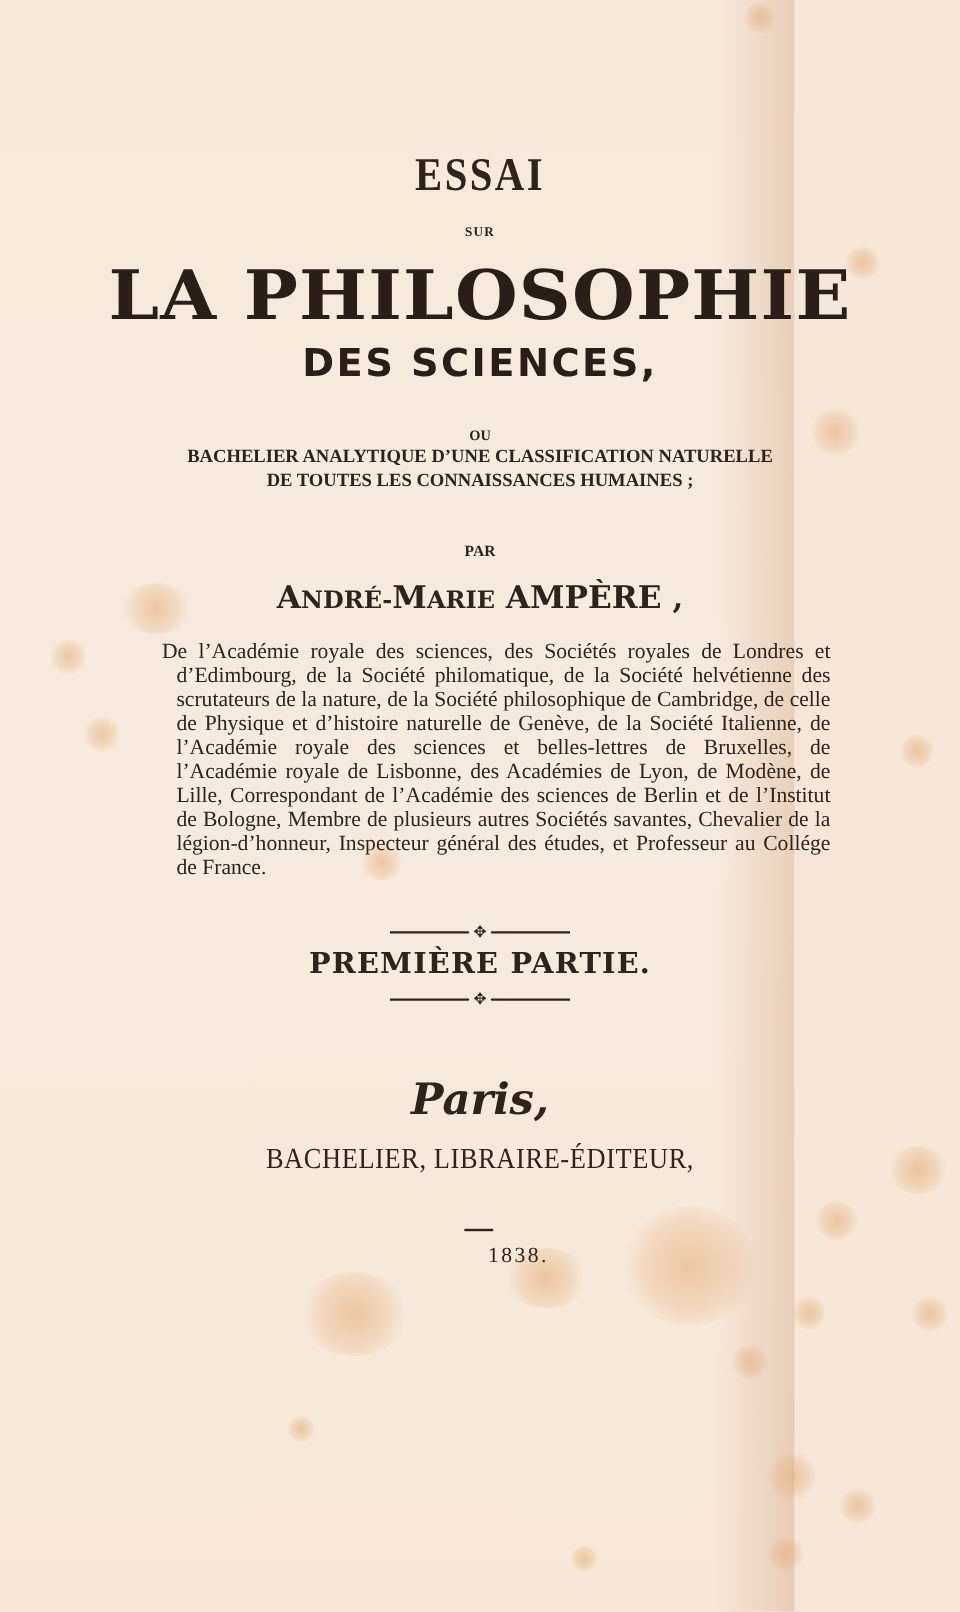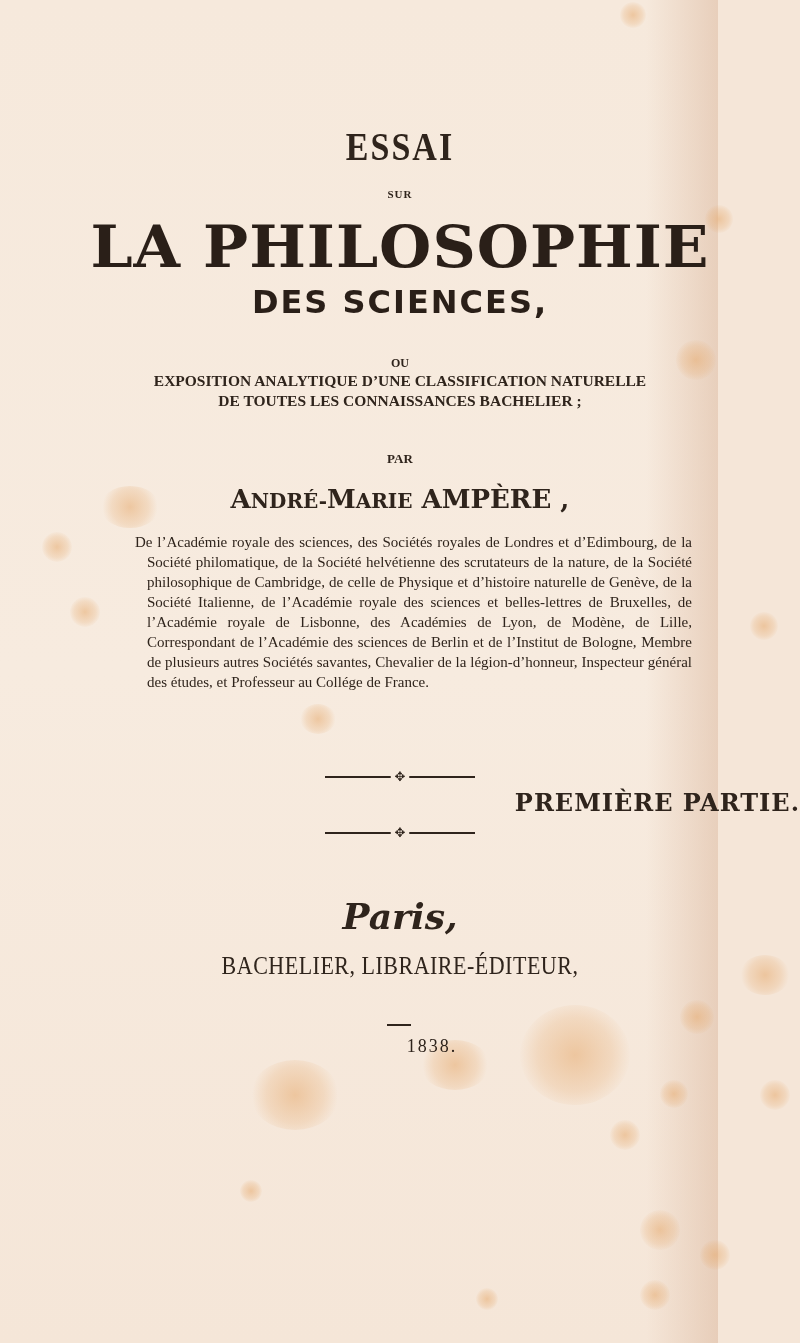--- a/index.html
+++ b/index.html
@@ -3,48 +3,48 @@
   <meta charset="utf-8">
   <style>
     html, body { margin: 0; padding: 0; }
     body {
       width: 800px; height: 1343px; overflow: hidden; position: relative;
       background: #f5e6d8;
       font-family: "Liberation Serif", "DejaVu Serif", serif;
       color: #2f241c;
     }
     .page {
-      position: absolute; left: 0; top: 0; width: 718px; height: 1343px;
+      position: absolute; left: 0; top: 0; width: 662px; height: 1343px;
       background:
         linear-gradient(90deg, rgba(230,200,175,0.0) 0%, rgba(230,200,175,0) 90%, rgba(220,185,160,0.55) 100%),
         linear-gradient(180deg, #f6e9dc 0%, #f7ebdf 50%, #f5e6d8 100%);
     }
     .spot { position: absolute; border-radius: 50%; background: radial-gradient(circle, rgba(230,170,110,0.55) 0%, rgba(230,170,110,0.25) 50%, rgba(230,170,110,0) 75%); }
     .center { position: absolute; left: 0; width: 800px; text-align: center; }
     .essai { top: 128px; font-size: 34px; font-weight: bold; letter-spacing: 2px; transform: scaleY(1.15); }
     .sur { top: 188px; font-size: 11px; font-weight: bold; letter-spacing: 1px; }
     .title-main { top: 212px; font-size: 60px; font-weight: 900; font-family: "DejaVu Serif", serif; letter-spacing: 1px; transform: scaleY(0.95); color: #2a1f18; }
     .title-sub { top: 283px; font-size: 32px; font-weight: 900; font-family: "DejaVu Sans", sans-serif; letter-spacing: 2px; color: #2a1f18; }
     .ou { top: 344px; font-size: 12px; font-weight: bold; margin-top: 12px; }
     .expo { top: 371px; font-size: 15.5px; font-weight: bold; line-height: 20px; }
     .par { top: 451px; font-size: 13px; font-weight: bold; }
     .author { top: 484px; font-size: 26px; font-weight: 900; font-family: "DejaVu Serif", serif; }
     .author .sc { font-size: 20px; }
     .bio {
       position: absolute; left: 135px; width: 545px; top: 532px;
-      font-size: 15px; line-height: 20px; text-align: justify;
+      font-size: 18px; line-height: 20px; text-align: justify;
       text-indent: -12px; padding-left: 12px;
     }
     .ornament { left: 0; width: 800px; height: 14px; }
     .orn-inner { margin: 0 auto; width: 150px; height: 14px; position: relative; }
     .orn-line { position: absolute; top: 6px; height: 2px; background: #2f241c; }
     .orn-l { left: 0; width: 66px; border-radius: 0 2px 2px 0; }
     .orn-r { right: 0; width: 66px; border-radius: 2px 0 0 2px; }
     .orn-c { position: absolute; left: 68px; top: 0; width: 14px; height: 14px; font-size: 13px; line-height: 14px; text-align: center; }
-    .partie { top: 788px; font-size: 24px; font-weight: 900; font-family: "DejaVu Serif", serif; letter-spacing: 1px; text-align: right; }
+    .partie { top: 788px; font-size: 24px; font-weight: 900; font-family: "DejaVu Serif", serif; letter-spacing: 1px; }
     .paris { top: 895px; font-size: 36px; font-weight: bold; font-family: "DejaVu Serif", serif; font-style: italic; }
     .publisher { top: 953px; font-size: 22px; letter-spacing: 0.5px; transform: scaleY(1.1); }
     .address { top: 993px; font-size: 11.5px; font-weight: bold; letter-spacing: 1px; }
     .rule { position: absolute; left: 387px; top: 1024px; width: 24px; height: 2px; background: #2f241c; }
     .year { top: 1036px; font-size: 18px; letter-spacing: 2px; padding-left: 32px; }
   </style>
 </head>
 <body>
 
 <div class="page">
@@ -70,22 +70,22 @@
   <div class="spot" style="left:476px;top:1288px;width:22px;height:22px;"></div>
   <div class="spot" style="left:760px;top:1080px;width:30px;height:30px;"></div>
   <div class="spot" style="left:640px;top:1280px;width:30px;height:30px;"></div>
 
   <div class="center essai">ESSAI</div>
   <div class="center sur">SUR</div>
   <div class="center title-main">LA PHILOSOPHIE</div>
   <div class="center title-sub">DES SCIENCES,</div>
   <div class="center ou">OU</div>
   <div class="center expo">
-    <div>EXPOSITION ANALYTIQUE D’UNE CLASSIFICATION NATURELLE</div>
-    <div>DE TOUTES LES CONNAISSANCES BACHELIER ;</div>
+    <div>BACHELIER ANALYTIQUE D’UNE CLASSIFICATION NATURELLE</div>
+    <div>DE TOUTES LES CONNAISSANCES HUMAINES ;</div>
   </div>
   <div class="center par">PAR</div>
   <div class="center author">
     <span>A</span><span class="sc">NDRÉ-</span><span>M</span><span class="sc">ARIE</span>
     <span>AMPÈRE ,</span>
   </div>
 
   <div class="bio">De l’Académie royale des sciences, des Sociétés royales de Londres et d’Edimbourg, de la Société philomatique, de la Société helvétienne des scrutateurs de la nature, de la Société philosophique de Cambridge, de celle de Physique et d’histoire naturelle de Genève, de la Société Italienne, de l’Académie royale des sciences et belles-lettres de Bruxelles, de l’Académie royale de Lisbonne, des Académies de Lyon, de Modène, de Lille, Correspondant de l’Académie des sciences de Berlin et de l’Institut de Bologne, Membre de plusieurs autres Sociétés savantes, Chevalier de la légion-d’honneur, Inspecteur général des études, et Professeur au Collége de France.</div>
 
   <div class="center ornament" style="top:770px;">

